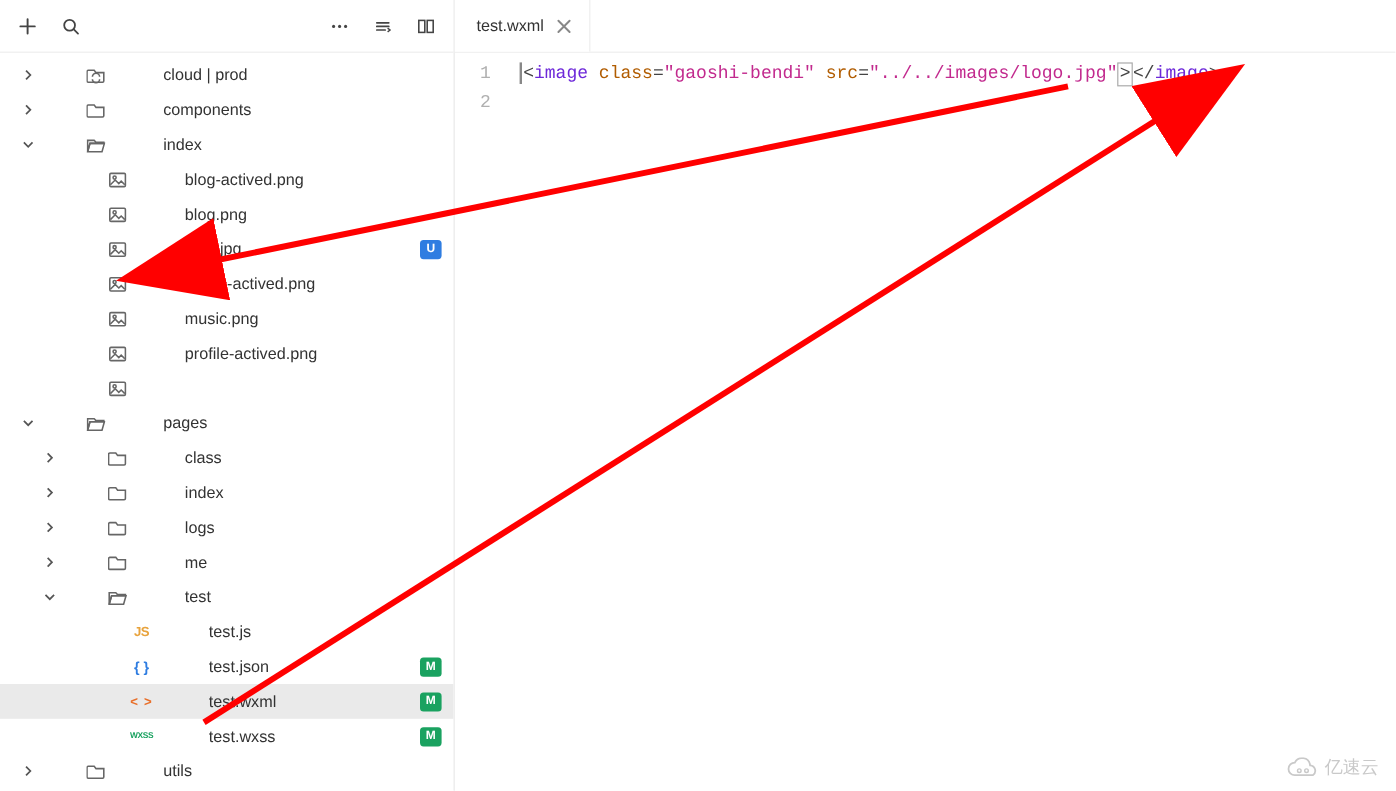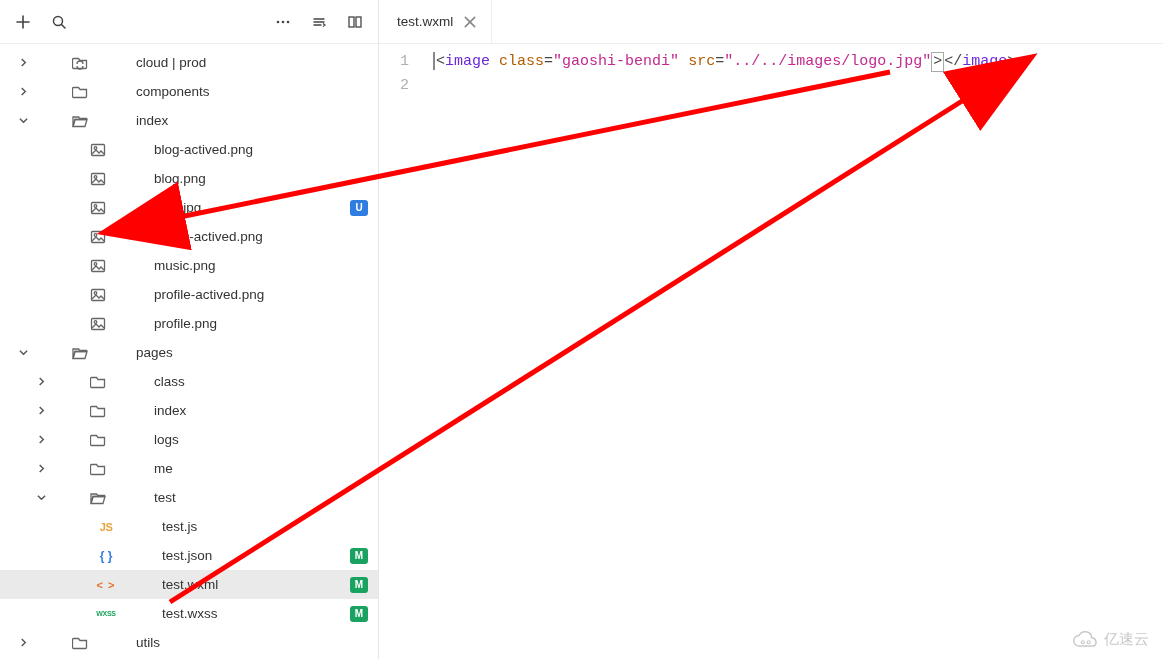--- a/index.html
+++ b/index.html
@@ -22,21 +22,21 @@
   .ficon { width: 16px; height: 16px; display: inline-flex; align-items: center; justify-content: center; margin-right: 8px; flex-shrink: 0; }
   .ficon svg { width: 16px; height: 16px; }
   .fname { flex: 1; color: #333; font-size: 13.5px; }
   .badge { width: 18px; height: 16px; border-radius: 3px; display: inline-flex; align-items: center; justify-content: center; font-size: 10px; font-weight: 700; color: #fff; flex-shrink: 0; }
   .badge.u { background: #2f7de1; }
   .badge.m { background: #1aa260; }
 
   
   .l0 { padding-left: 18px; }
   .l1 { padding-left: 36px; }
-  .l2 { padding-left: 44px; }
+  .l2 { padding-left: 56px; }
 
   
   .folder-ic { stroke: #666; fill: none; stroke-width: 1.3; }
   .img-ic { stroke: #666; fill: none; stroke-width: 1.3; }
   .js-ic { color: #e8a33d; font-weight: 700; font-size: 11px; letter-spacing: -0.5px; }
   .json-ic { color: #2f7de1; font-weight: 700; font-size: 12px; }
   .wxml-ic { color: #e86f2a; font-weight: 700; font-size: 11px; letter-spacing: 1px; }
   .wxss-ic { color: #1aa260; font-weight: 700; font-size: 7px; letter-spacing: -0.3px; }
 
   
@@ -219,21 +219,20 @@
         </div>
         <div class="row l1">
           <span class="caret"></span>
           <span class="ficon">
             <svg viewBox="0 0 16 16">
               <rect class="img-ic" x="1.5" y="2.5" width="13" height="11" rx="1"></rect>
               <circle class="img-ic" cx="5.5" cy="6" r="1.3"></circle>
               <path class="img-ic" d="M2 12l4-4 3 3 2-2 3 3"></path>
             </svg>
           </span>
-          <span class="fname">profile.png</span>
         </div>
         <div class="row l0">
           <span class="caret">
             <svg viewBox="0 0 10 10">
               <path d="M1 3l4 4 4-4" fill="none" stroke="currentColor" stroke-width="1.6"></path>
             </svg>
           </span>
           <span class="ficon">
             <svg viewBox="0 0 16 16">
               <path class="folder-ic" d="M1.5 4h5l1.5 1.5h6.5v1H3L1 13.5V4z"></path>

